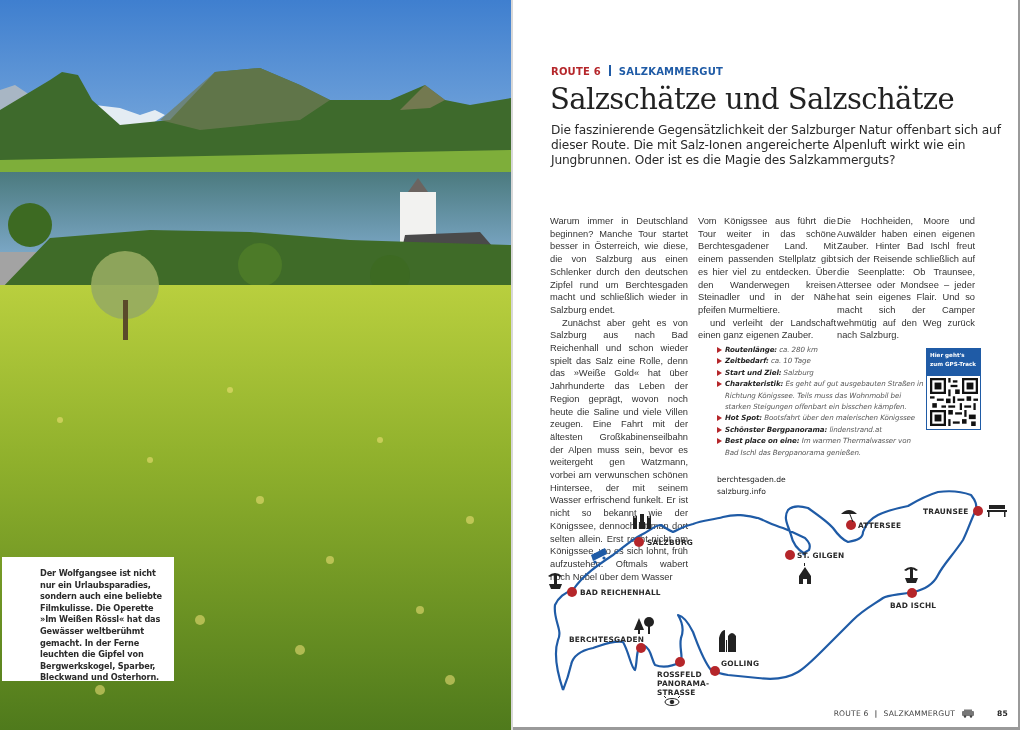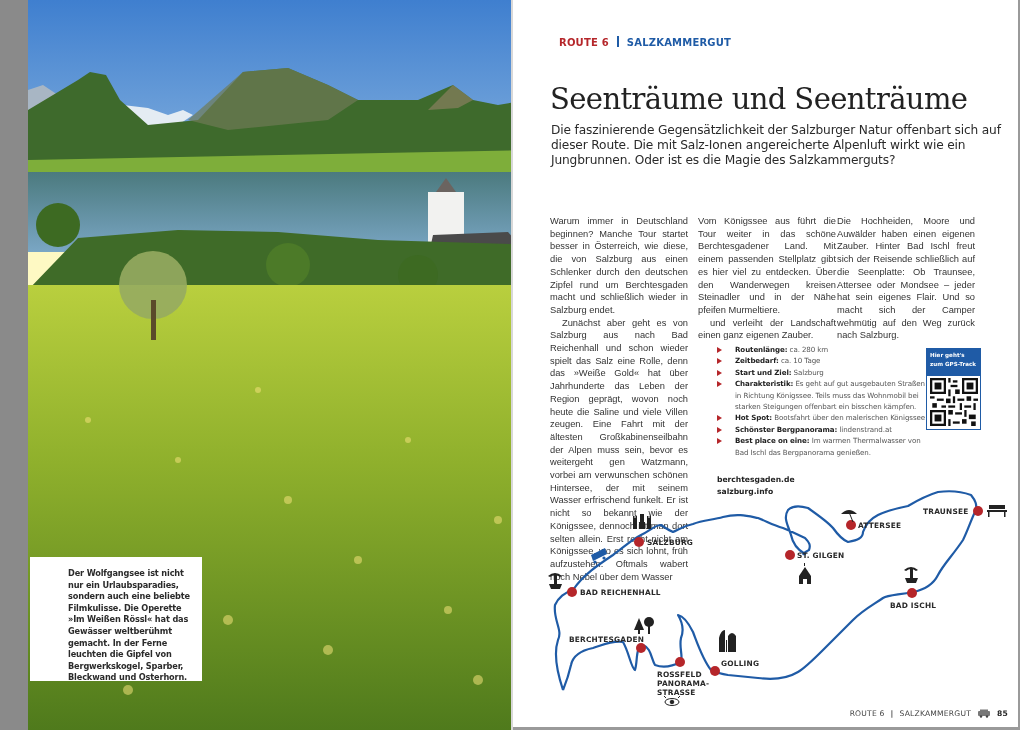--- a/index.html
+++ b/index.html
@@ -2,69 +2,69 @@
 <html><head>
   <meta charset="utf-8">
   <style>
     * { box-sizing: border-box; margin: 0; padding: 0; }
     html, body { width: 1020px; height: 730px; overflow: hidden; background: #8a8a8a; }
     body { position: relative; font-family: "Liberation Sans", sans-serif; }
 
     .spread { position: absolute; left: 0; top: 0; width: 1020px; height: 730px; }
 
     
-    .left-page { position: absolute; left: 0; top: 0; width: 511px; height: 730px; overflow: hidden; background: #fef9c3; margin-left: 28px; }
+    .left-page { position: absolute; left: 0; top: 0; width: 511px; height: 730px; overflow: hidden; background: #a3a3a3; }
     .left-page svg.photo { position: absolute; left: 0; top: 0; width: 511px; height: 730px; }
     .caption-box {
       position: absolute; left: 2px; top: 557px; width: 172px; height: 124px;
       background: #ffffff; padding: 11px 8px 8px 38px;
     }
     .caption-box p {
       font-family: "DejaVu Sans", sans-serif; font-size: 8.2px; line-height: 11.6px; color: #2b2b2b; font-weight: 600;
       letter-spacing: -0.15px;
     }
 
     .gutter { position: absolute; left: 511px; top: 0; width: 2px; height: 730px; background: #d8d8d8; }
 
     
     .right-page { position: absolute; left: 513px; top: 0; width: 505px; height: 727px; background: #ffffff; }
     .right-edge { position: absolute; left: 1018px; top: 0; width: 2px; height: 730px; background: #9a9a9a; }
     .bottom-edge { position: absolute; left: 513px; top: 727px; width: 507px; height: 3px; background: #9a9a9a; }
 
-    .kicker { position: absolute; left: 38px; top: 36px; font-family: "DejaVu Sans", sans-serif; font-weight: bold; font-size: 10px; letter-spacing: 0.2px; margin-left: 8px; }
+    .kicker { position: absolute; left: 38px; top: 65px; font-family: "DejaVu Sans", sans-serif; font-weight: bold; font-size: 10px; letter-spacing: 0.2px; }
     .kicker .route { color: #b5262a; }
     .kicker .sep { display: inline-block; width: 2px; height: 11px; background: #1f5ba6; margin: 0 8px; vertical-align: -1px; }
     .kicker .region { color: #1f5ba6; }
 
     .title { position: absolute; left: 37px; top: 82px; font-family: "DejaVu Serif", serif; font-size: 29px; color: #222; letter-spacing: -0.6px; font-weight: normal; }
 
     .lead { position: absolute; left: 38px; top: 123px; width: 450px; font-family: "DejaVu Sans", sans-serif; font-size: 12.2px; line-height: 15px; color: #2a2a2a; letter-spacing: -0.15px; }
 
     .body-col { position: absolute; top: 215px; width: 138px; font-family: Liberation Sans, sans-serif; font-size: 9.3px; line-height: 12.7px; color: #333; text-align: justify; hyphens: auto; }
     .body-col p + p { text-indent: 12px; }
     .col1 { left: 37px; }
     .col2 { left: 185px; }
     .col3 { left: 324px; }
 
     .facts { position: absolute; left: 204px; top: 344px; width: 208px; font-family: "DejaVu Sans", sans-serif; font-size: 7.1px; line-height: 11.4px; color: #555; }
-    .facts li { list-style: none; position: relative; padding-left: 18px; letter-spacing: -0.1px; }
+    .facts li { list-style: none; position: relative; padding-left: 8px; letter-spacing: -0.1px; font-style: italic; }
     .facts li::before { content: ""; position: absolute; left: 0; top: 3px; border-left: 5px solid #b5262a; border-top: 3px solid transparent; border-bottom: 3px solid transparent; }
     .facts b { color: #222; font-weight: bold; }
 
-    .links { position: absolute; left: 204px; top: 474px; font-family: "DejaVu Sans", sans-serif; font-size: 7.6px; line-height: 12px; font-weight: bold; color: #222; }
+    .links { position: absolute; left: 204px; top: 474px; font-family: "DejaVu Sans", sans-serif; font-size: 7.6px; line-height: 12px; font-weight: normal; color: #222; }
 
     .qr { position: absolute; left: 413px; top: 348px; width: 55px; height: 82px; border: 1px solid #1f5ba6; background: #fff; }
     .qr .qr-head { background: #1f5ba6; color: #fff; font-family: "DejaVu Sans", sans-serif; font-weight: bold; font-size: 5.6px; line-height: 9px; padding: 2px 3px; height: 27px; }
     .qr svg { display: block; margin: 2px auto 0; }
 
     .map { position: absolute; left: 30px; top: 480px; width: 475px; height: 230px; }
     .map-label { font-family: "DejaVu Sans", sans-serif; font-weight: bold; font-size: 7.4px; fill: #2a2a2a; letter-spacing: 0.2px; }
 
     .footer { position: absolute; right: 10px; top: 709px; font-family: "DejaVu Sans", sans-serif; font-size: 7.6px; color: #444; display: flex; align-items: center; gap: 6px; letter-spacing: 0.2px; }
-    .footer .page-num { font-weight: bold; color: #222; margin-left: 0; }
+    .footer .page-num { font-weight: bold; color: #222; margin-left: 16px; }
   </style>
 </head>
 <body>
 
 <div class="spread">
 
   <div class="left-page">
     <svg class="photo" viewBox="0 0 511 730" preserveAspectRatio="none">
       <defs>
         <linearGradient id="sky" x1="0" y1="0" x2="0" y2="1">
@@ -120,21 +120,21 @@
   </div>
 
   <div class="gutter"></div>
 
   <div class="right-page">
 
     <div class="kicker">
       <span class="route">ROUTE 6</span><span class="sep"></span><span class="region">SALZKAMMERGUT</span>
     </div>
 
-    <h1 class="title">Seenträume und Seenträume</h1>
+    <h1 class="title">Salzschätze und Salzschätze</h1>
 
     <p class="lead">Die faszinierende Gegensätzlichkeit der Salzburger Natur offenbart sich auf dieser Route. Die mit Salz-Ionen angereicherte Alpenluft wirkt wie ein Jungbrunnen. Oder ist es die Magie des Salzkammerguts?</p>
 
     <div class="body-col col1">
       <p>Warum immer in Deutschland beginnen? Manche Tour startet besser in Österreich, wie diese, die von Salzburg aus einen Schlenker durch den deutschen Zipfel rund um Berchtesgaden macht und schließlich wieder in Salzburg endet.</p>
       <p>Zunächst aber geht es von Salzburg aus nach Bad Reichenhall und schon wieder spielt das Salz eine Rolle, denn das »Weiße Gold« hat über Jahrhunderte das Leben der Region geprägt, wovon noch heute die Saline und viele Villen zeugen. Eine Fahrt mit der ältesten Großkabinenseilbahn der Alpen muss sein, bevor es weitergeht gen Watzmann, vorbei am verwunschen schönen Hintersee, der mit seinem Wasser erfrischend funkelt. Er ist nicht so bekannt wie der Königssee, dennoch ist man dort selten allein. Erst recht nicht am Königssee, wo es sich lohnt, früh aufzustehen. Oftmals wabert noch Nebel über dem Wasser</p>
     </div>
     <div class="body-col col2">
       <p>Vom Königssee aus führt die Tour weiter in das schöne Berchtesgadener Land. Mit einem passenden Stellplatz gibt es hier viel zu entdecken. Über den Wanderwegen kreisen Steinadler und in der Nähe pfeifen Murmeltiere.</p>
       <p>und verleiht der Landschaft einen ganz eigenen Zauber.</p>

